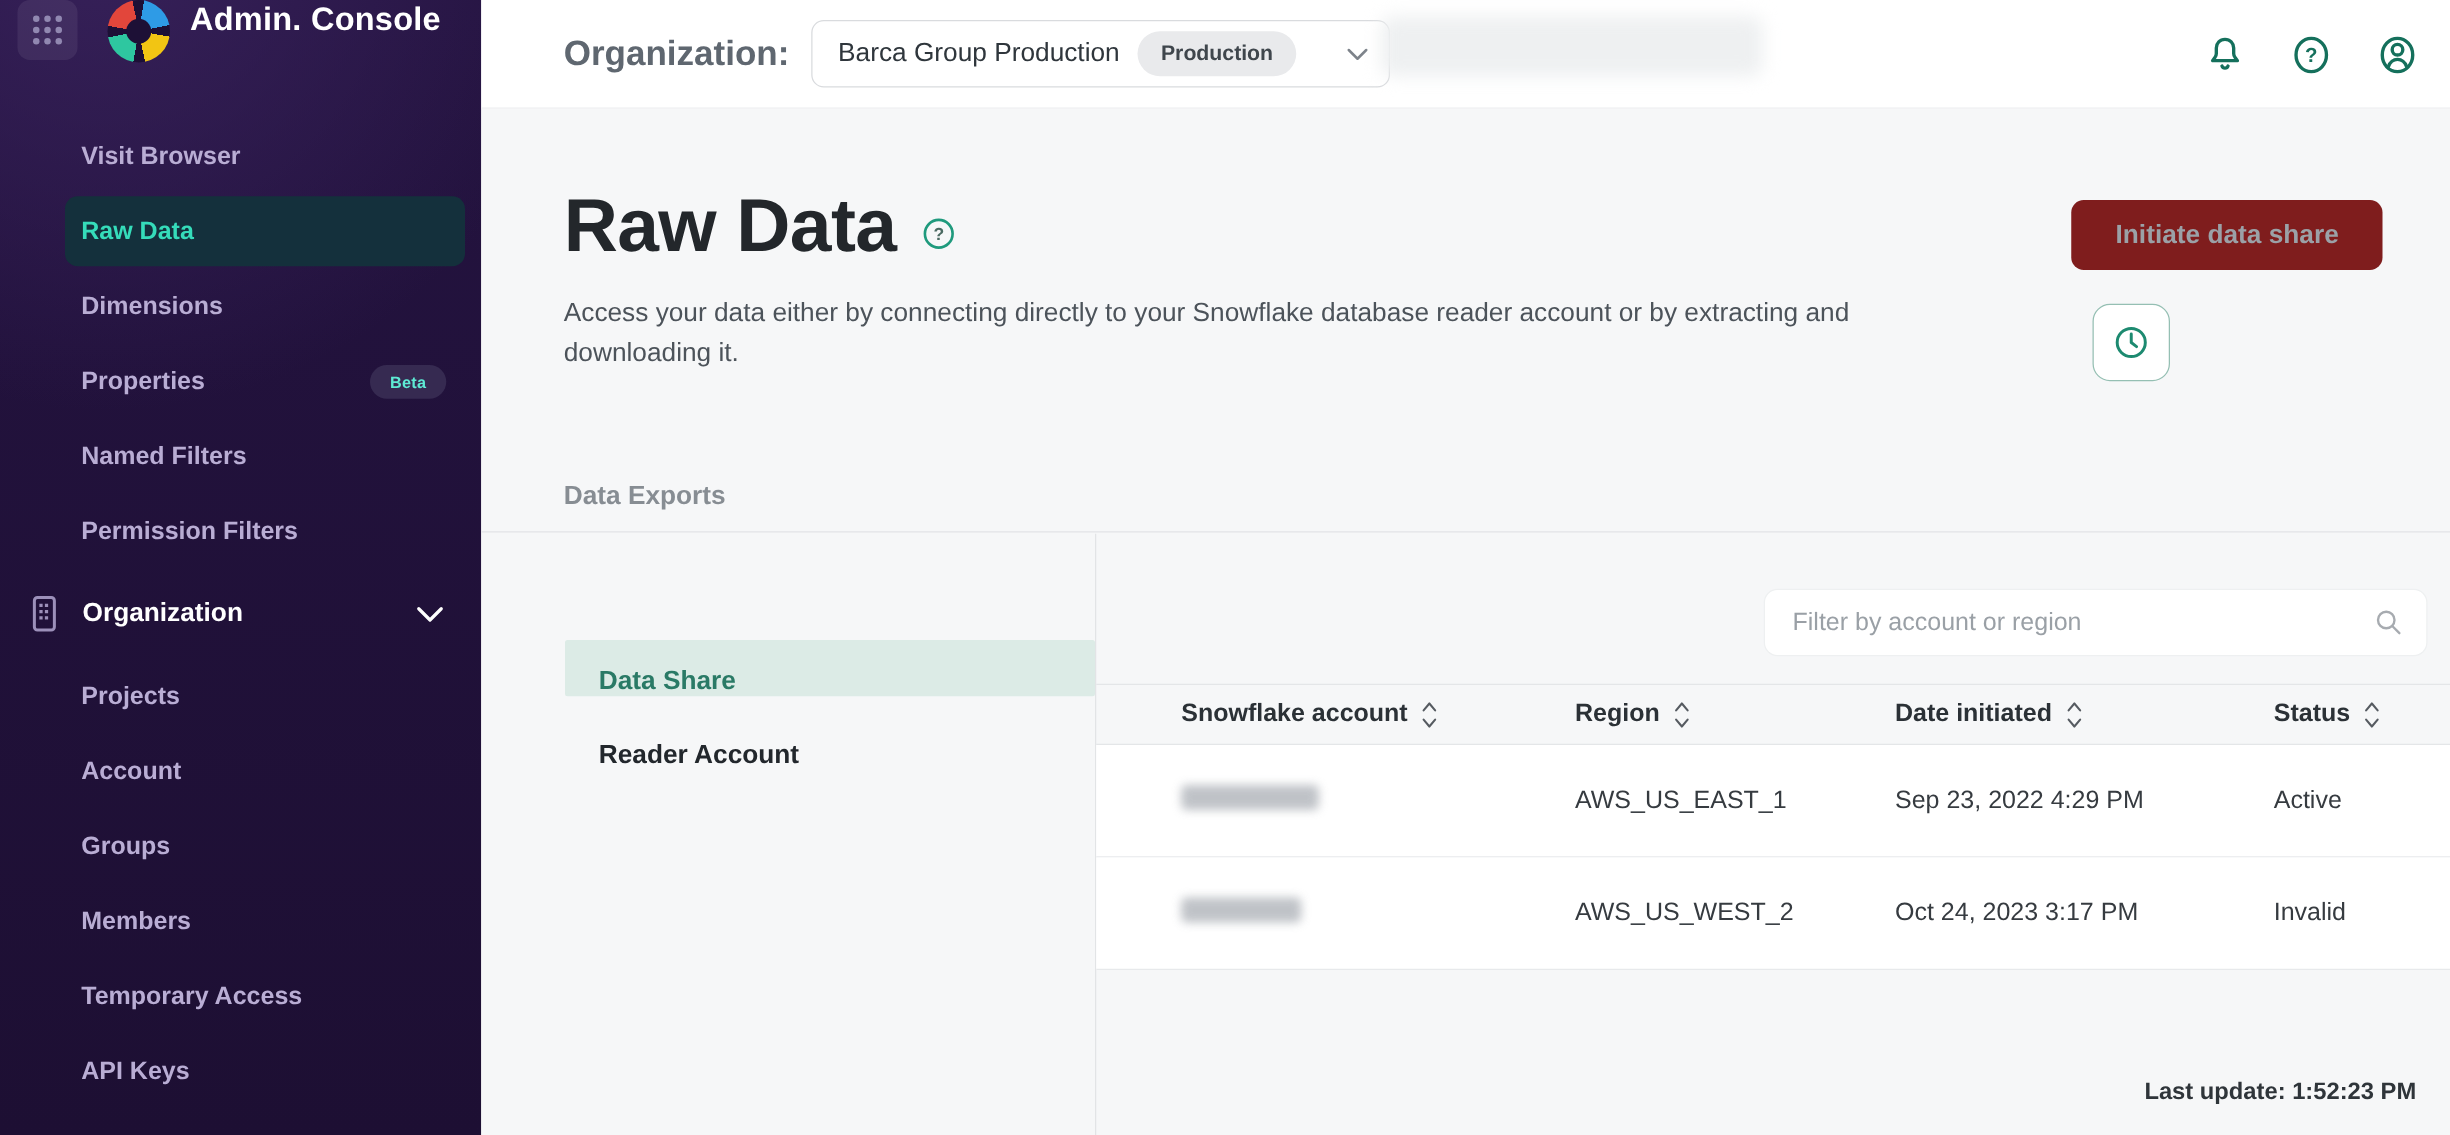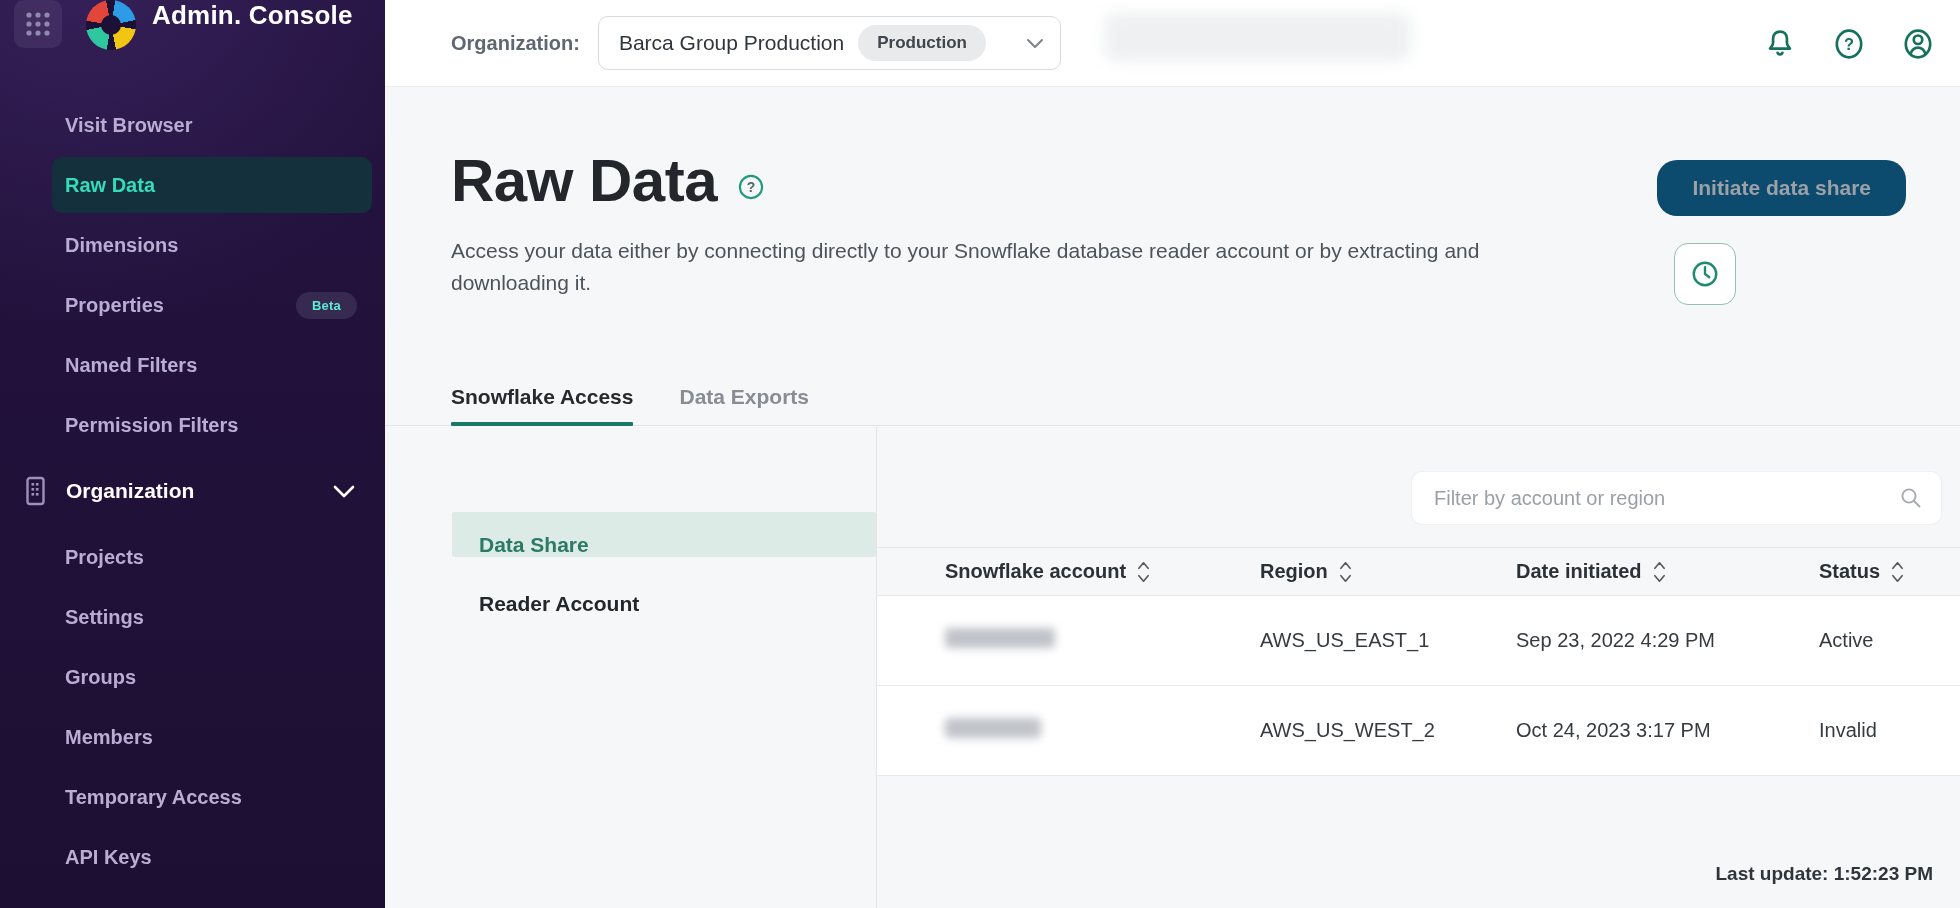--- a/index.html
+++ b/index.html
@@ -28,39 +28,39 @@
   .nav-section{height:72px;display:flex;align-items:center;padding:0 30px 0 22px;cursor:pointer;}
   .nav-section .bld{flex:0 0 auto;display:flex;}
   .nav-section .sec-label{margin-left:17px;color:#ffffff;font-size:21px;font-weight:700;}
   .nav-section .chev{margin-left:auto;display:flex;}
 
   
   .main{flex:1;display:flex;flex-direction:column;position:relative;}
 
   .topbar{height:87px;background:#ffffff;border-bottom:1px solid #ebedef;display:flex;align-items:center;
     padding-left:66px;position:relative;flex:0 0 87px;}
-  .org-label{color:#5f6770;font-size:20px;font-weight:600;}
+  .org-label{color:#5f6770;font-size:28px;font-weight:600;}
   .org-select{margin-left:18px;width:463px;height:54px;border:1px solid #d9dbde;border-radius:10px;background:#fff;
     display:flex;align-items:center;padding:0 16px 0 20px;cursor:pointer;}
   .org-name{font-size:21px;font-weight:400;color:#2f363c;white-space:nowrap;}
   .env-pill{margin-left:14px;background:#e9eaec;border-radius:999px;padding:8px 19px;font-size:17px;font-weight:700;color:#3f464c;}
   .org-select .chev{margin-left:auto;display:flex;}
   .redact-top{position:absolute;left:720px;top:13px;width:305px;height:48px;border-radius:9px;
     background:#eef0f1;filter:blur(7px);}
   .topbar-icons{position:absolute;right:20px;top:0;height:87px;display:flex;align-items:center;gap:25px;}
   .icon-btn{width:44px;height:44px;display:flex;align-items:center;justify-content:center;cursor:pointer;background:none;border:none;padding:0;}
 
   .content{position:relative;flex:1;background:#f6f7f8;}
   .page-head{position:absolute;left:66px;top:64px;display:flex;align-items:center;}
   .page-title{font-size:60px;font-weight:800;color:#23272b;letter-spacing:-0.5px;line-height:1;}
   .title-help{margin-left:20px;margin-top:12px;display:flex;cursor:pointer;}
   .page-desc{position:absolute;left:66px;top:148px;width:1085px;font-size:21px;line-height:1.5;color:#4c535a;}
 
-  .initiate-btn{position:absolute;top:73px;right:54px;height:56px;padding:0 35px;border:none;border-radius:20px;
-    background:#0c4a6e;color:#9ba1a7;font-size:21px;font-weight:700;cursor:default;}
+  .initiate-btn{position:absolute;top:73px;right:54px;height:56px;padding:0 35px;border:none;border-radius:10px;
+    background:#7f1d1d;color:#9ba1a7;font-size:21px;font-weight:700;cursor:default;}
   .clock-btn{position:absolute;top:156px;right:224px;width:62px;height:62px;border-radius:14px;background:#ffffff;
     border:1px solid #95bfb3;display:flex;align-items:center;justify-content:center;cursor:pointer;}
 
   .tabs{position:absolute;left:0;right:0;top:298px;border-bottom:1px solid #e2e4e6;display:flex;gap:46px;
     padding-left:66px;}
   .tab{position:relative;font-size:21px;font-weight:700;color:#878d93;padding-bottom:16px;cursor:pointer;}
   .tab.active{color:#26292d;}
   .tab.active::after{content:"";position:absolute;left:0;right:0;bottom:-1px;height:4px;background:#1b7a67;border-radius:1px;}
 
   .panes{position:absolute;left:0;right:0;top:340px;bottom:0;display:flex;}
@@ -155,21 +155,21 @@
           <svg width="22" height="13" viewBox="0 0 22 13">
               <polyline points="2,2 11,11 20,2" fill="none" stroke="#ffffff" stroke-width="2.6" stroke-linecap="round" stroke-linejoin="round"></polyline>
             </svg>
         </span>
       </div>
 
       <div class="nav-item">
         <span>Projects</span>
       </div>
       <div class="nav-item">
-        <span>Settings</span>
+        <span>Account</span>
       </div>
       <div class="nav-item">
         <span>Groups</span>
       </div>
       <div class="nav-item">
         <span>Members</span>
       </div>
       <div class="nav-item">
         <span>Temporary Access</span>
       </div>
@@ -233,21 +233,20 @@
       <button class="initiate-btn">Initiate data share</button>
 
       <button class="clock-btn">
         <svg width="30" height="30" viewBox="0 0 24 24">
           <circle cx="12" cy="12" r="9" fill="none" stroke="#1d8a70" stroke-width="1.9"></circle>
           <polyline points="12,6.5 12,12 15.4,14.6" fill="none" stroke="#1d8a70" stroke-width="1.9" stroke-linecap="round" stroke-linejoin="round"></polyline>
         </svg>
       </button>
 
       <div class="tabs">
-        <div class="tab active">Snowflake Access</div>
         <div class="tab">Data Exports</div>
       </div>
 
       <div class="panes">
 
         <div class="left-pane">
           <div class="subnav-item active">
             <span>Data Share</span>
           </div>
           <div class="subnav-item plain">

